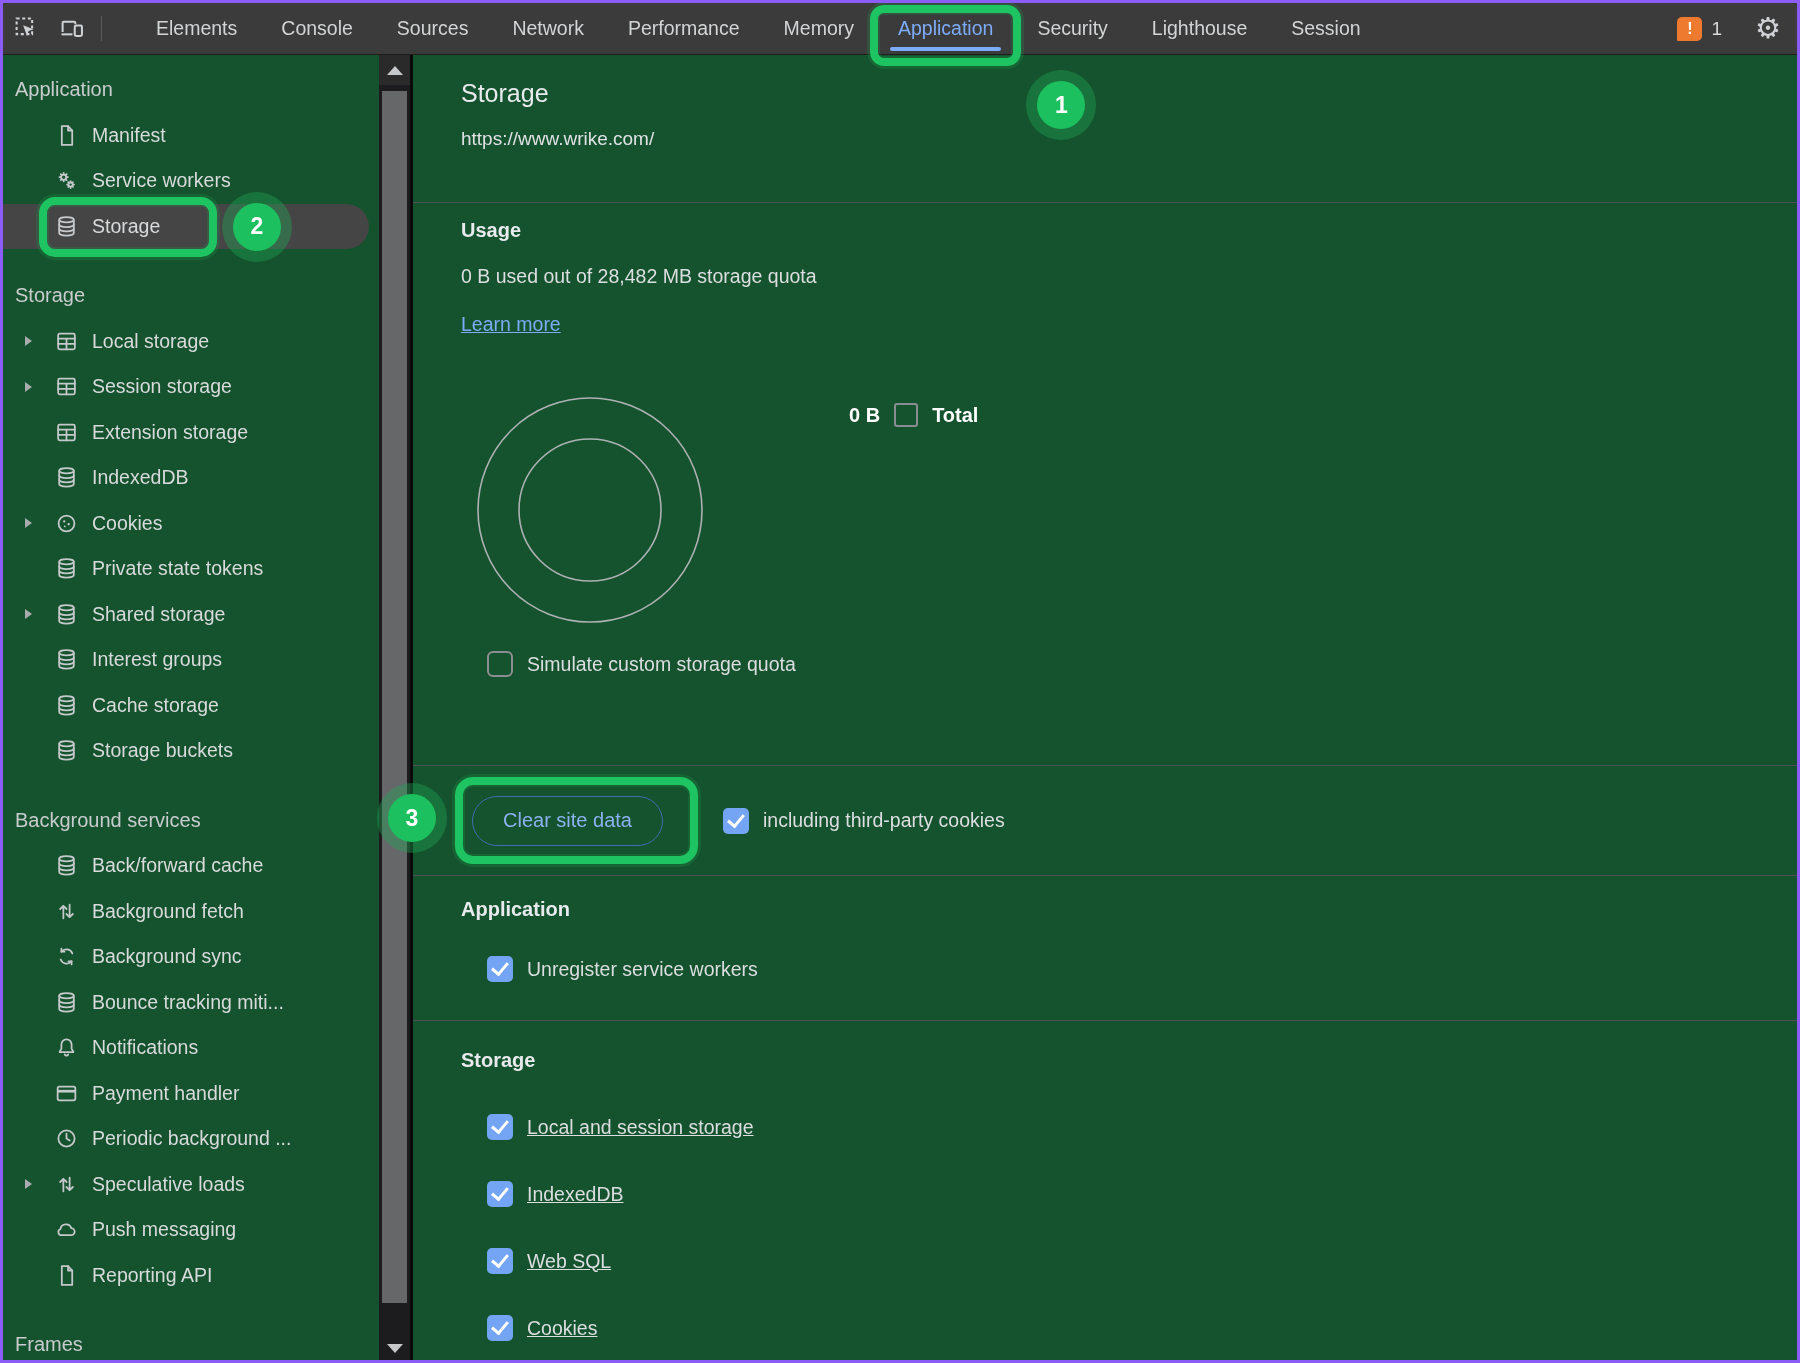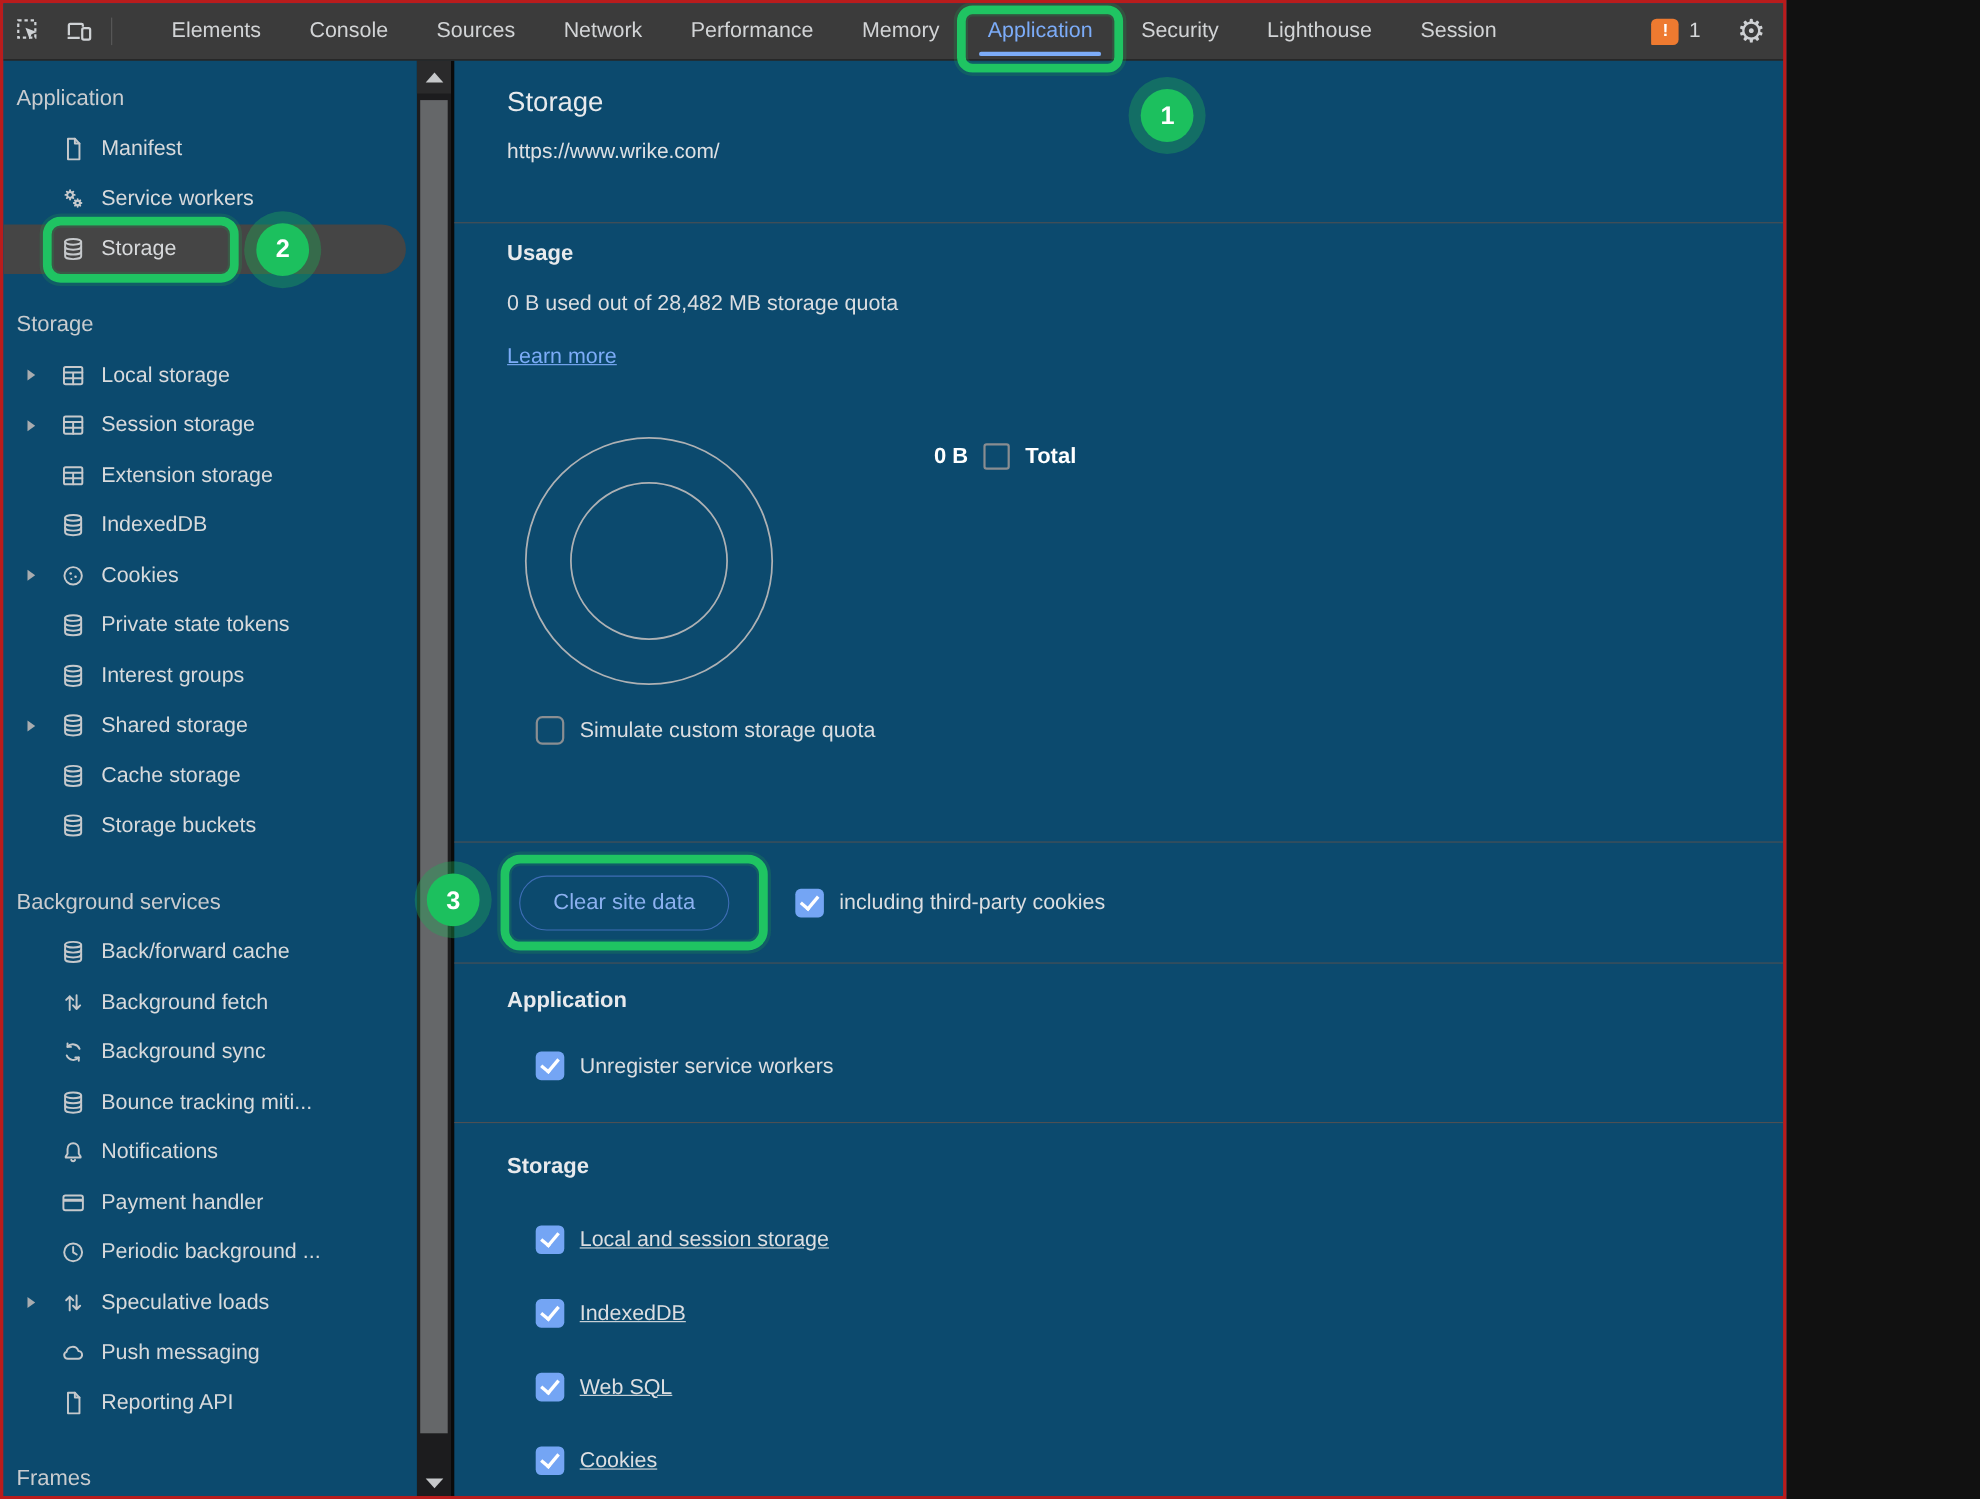--- a/index.html
+++ b/index.html
@@ -1,21 +1,21 @@
 <!DOCTYPE html>
 <html><head>
 <meta charset="utf-8">
 <style>
   html,body{margin:0;padding:0;background:#111;}
   *{box-sizing:border-box;}
   .devtools{
     position:relative;
-    width:1624px;height:1363px;
-    border:3px solid #b91c1c;
-    background:#0c4a6e;
+    width:1800px;height:1363px;
+    border:3px solid #8b5cf6;
+    background:#14532d;
     font-family:"Liberation Sans","DejaVu Sans",sans-serif;
     color:#dcdee0;
     overflow:hidden;
   }
   
   .toolbar{
     position:relative;
     height:52px;
     background:#3b3b3b;
     border-bottom:1px solid #1c1c1c;
@@ -303,44 +303,44 @@
             <svg width="25" height="25" viewBox="0 0 24 24">
               <ellipse fill="none" stroke="#c6c9cc" stroke-width="1.7" stroke-linecap="round" stroke-linejoin="round" cx="12" cy="5.6" rx="7" ry="2.5"></ellipse>
               <path fill="none" stroke="#c6c9cc" stroke-width="1.7" stroke-linecap="round" stroke-linejoin="round" d="M5 5.6v12.6c0 1.4 3.1 2.5 7 2.5s7-1.1 7-2.5V5.6"></path>
               <path fill="none" stroke="#c6c9cc" stroke-width="1.7" stroke-linecap="round" stroke-linejoin="round" d="M5 10c0 1.4 3.1 2.5 7 2.5s7-1.1 7-2.5"></path>
               <path fill="none" stroke="#c6c9cc" stroke-width="1.7" stroke-linecap="round" stroke-linejoin="round" d="M5 14.2c0 1.4 3.1 2.5 7 2.5s7-1.1 7-2.5"></path>
             </svg>
           </span>
           <span class="sb-label">Private state tokens</span>
         </div>
         <div class="sb-row">
-          <span class="sb-arrow"></span>
-          <span class="sb-icon">
-            <svg width="25" height="25" viewBox="0 0 24 24">
-              <ellipse fill="none" stroke="#c6c9cc" stroke-width="1.7" stroke-linecap="round" stroke-linejoin="round" cx="12" cy="5.6" rx="7" ry="2.5"></ellipse>
-              <path fill="none" stroke="#c6c9cc" stroke-width="1.7" stroke-linecap="round" stroke-linejoin="round" d="M5 5.6v12.6c0 1.4 3.1 2.5 7 2.5s7-1.1 7-2.5V5.6"></path>
-              <path fill="none" stroke="#c6c9cc" stroke-width="1.7" stroke-linecap="round" stroke-linejoin="round" d="M5 10c0 1.4 3.1 2.5 7 2.5s7-1.1 7-2.5"></path>
-              <path fill="none" stroke="#c6c9cc" stroke-width="1.7" stroke-linecap="round" stroke-linejoin="round" d="M5 14.2c0 1.4 3.1 2.5 7 2.5s7-1.1 7-2.5"></path>
-            </svg>
-          </span>
-          <span class="sb-label">Interest groups</span>
-        </div>
-        <div class="sb-row">
           <span class="sb-arrow">
             <span class="tri"></span>
           </span>
           <span class="sb-icon">
             <svg width="25" height="25" viewBox="0 0 24 24">
               <ellipse fill="none" stroke="#c6c9cc" stroke-width="1.7" stroke-linecap="round" stroke-linejoin="round" cx="12" cy="5.6" rx="7" ry="2.5"></ellipse>
               <path fill="none" stroke="#c6c9cc" stroke-width="1.7" stroke-linecap="round" stroke-linejoin="round" d="M5 5.6v12.6c0 1.4 3.1 2.5 7 2.5s7-1.1 7-2.5V5.6"></path>
               <path fill="none" stroke="#c6c9cc" stroke-width="1.7" stroke-linecap="round" stroke-linejoin="round" d="M5 10c0 1.4 3.1 2.5 7 2.5s7-1.1 7-2.5"></path>
               <path fill="none" stroke="#c6c9cc" stroke-width="1.7" stroke-linecap="round" stroke-linejoin="round" d="M5 14.2c0 1.4 3.1 2.5 7 2.5s7-1.1 7-2.5"></path>
             </svg>
           </span>
           <span class="sb-label">Shared storage</span>
+        </div>
+        <div class="sb-row">
+          <span class="sb-arrow"></span>
+          <span class="sb-icon">
+            <svg width="25" height="25" viewBox="0 0 24 24">
+              <ellipse fill="none" stroke="#c6c9cc" stroke-width="1.7" stroke-linecap="round" stroke-linejoin="round" cx="12" cy="5.6" rx="7" ry="2.5"></ellipse>
+              <path fill="none" stroke="#c6c9cc" stroke-width="1.7" stroke-linecap="round" stroke-linejoin="round" d="M5 5.6v12.6c0 1.4 3.1 2.5 7 2.5s7-1.1 7-2.5V5.6"></path>
+              <path fill="none" stroke="#c6c9cc" stroke-width="1.7" stroke-linecap="round" stroke-linejoin="round" d="M5 10c0 1.4 3.1 2.5 7 2.5s7-1.1 7-2.5"></path>
+              <path fill="none" stroke="#c6c9cc" stroke-width="1.7" stroke-linecap="round" stroke-linejoin="round" d="M5 14.2c0 1.4 3.1 2.5 7 2.5s7-1.1 7-2.5"></path>
+            </svg>
+          </span>
+          <span class="sb-label">Interest groups</span>
         </div>
         <div class="sb-row">
           <span class="sb-arrow"></span>
           <span class="sb-icon">
             <svg width="25" height="25" viewBox="0 0 24 24">
               <ellipse fill="none" stroke="#c6c9cc" stroke-width="1.7" stroke-linecap="round" stroke-linejoin="round" cx="12" cy="5.6" rx="7" ry="2.5"></ellipse>
               <path fill="none" stroke="#c6c9cc" stroke-width="1.7" stroke-linecap="round" stroke-linejoin="round" d="M5 5.6v12.6c0 1.4 3.1 2.5 7 2.5s7-1.1 7-2.5V5.6"></path>
               <path fill="none" stroke="#c6c9cc" stroke-width="1.7" stroke-linecap="round" stroke-linejoin="round" d="M5 10c0 1.4 3.1 2.5 7 2.5s7-1.1 7-2.5"></path>
               <path fill="none" stroke="#c6c9cc" stroke-width="1.7" stroke-linecap="round" stroke-linejoin="round" d="M5 14.2c0 1.4 3.1 2.5 7 2.5s7-1.1 7-2.5"></path>
             </svg>

